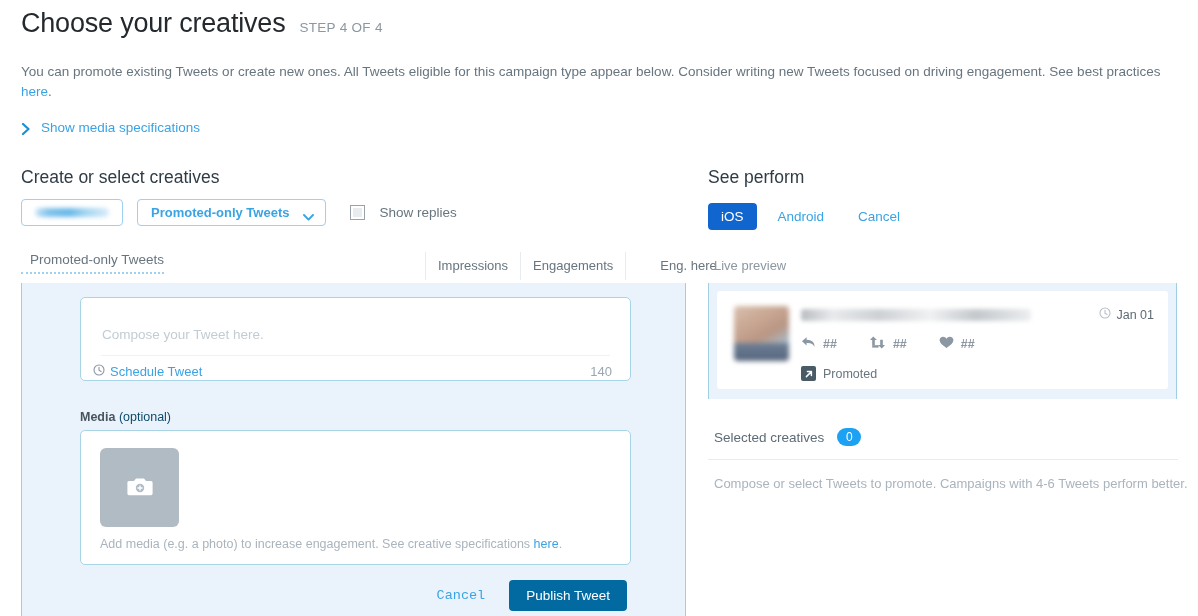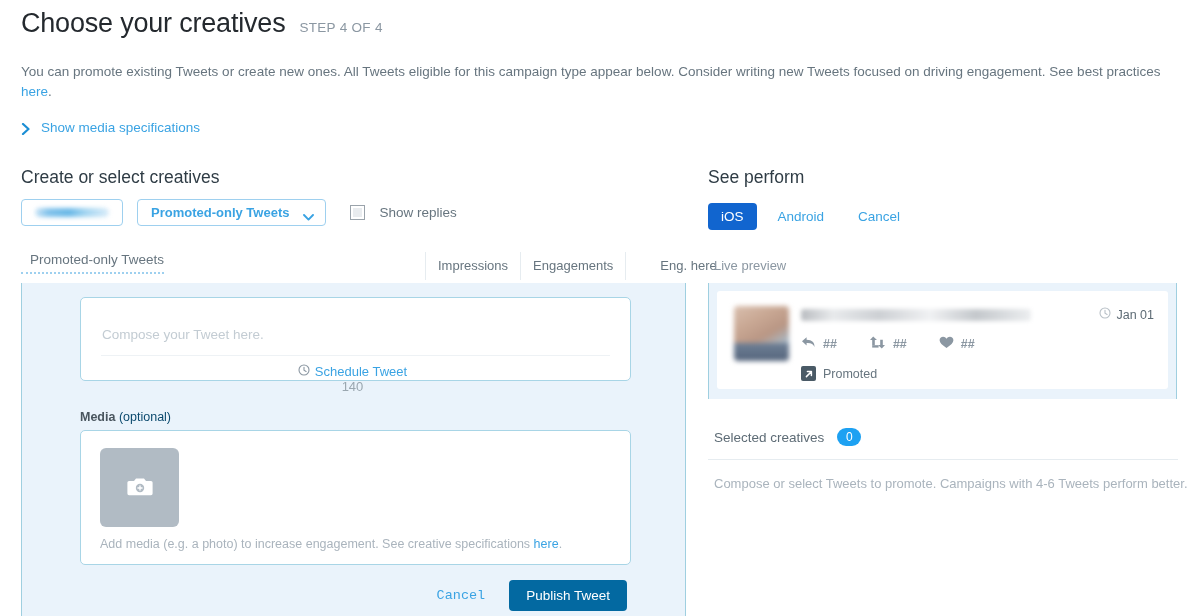--- a/index.html
+++ b/index.html
@@ -91,21 +91,21 @@
     background: #eaf3fb; border: 1px solid #9fcfe0; border-top: none; border-bottom: none;
   }
   .tweet-box {
     position: absolute; left: 58px; top: 14px; width: 551px; height: 84px;
     background: #fff; border: 1px solid #a8d5e6; border-radius: 5px;
   }
   .tw-placeholder {
     position: absolute; left: 21px; top: 29px; font-size: 13.5px; color: #c3ccd3;
   }
   .tw-divider { position: absolute; left: 20px; right: 20px; top: 57px; height: 1px; background: #eef2f5; }
-  .tw-foot { position: absolute; left: 12px; right: 18px; top: 66px; display: flex; align-items: center; justify-content: space-between; flex-direction: column; }
+  .tw-foot { position: absolute; left: 12px; right: 18px; top: 66px; display: flex; align-items: center; justify-content: space-between; }
   .sched { display: flex; align-items: center; gap: 5px; font-size: 13px; color: #3aa3e3; cursor: pointer; }
   .cnt { font-size: 13px; color: #9aa7b0; }
 
   .media-lbl { position: absolute; left: 58px; top: 127px; font-size: 12.5px; color: #67757f; }
   .media-lbl b { color: #49555e; font-weight: 700; }
   .media-lbl span { color: #0c4a6e; font-weight: 400; }
   .media-box {
     position: absolute; left: 58px; top: 147px; width: 551px; height: 135px;
     background: #fff; border: 1px solid #a8d5e6; border-radius: 5px;
   }

